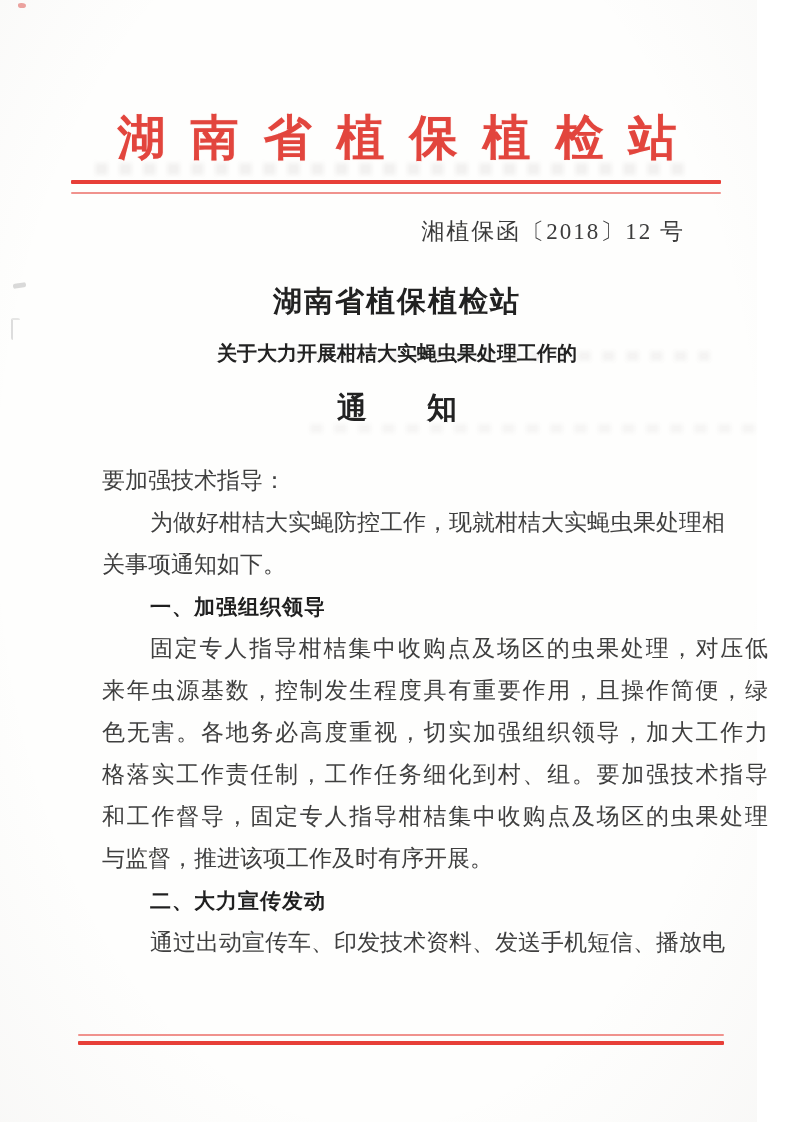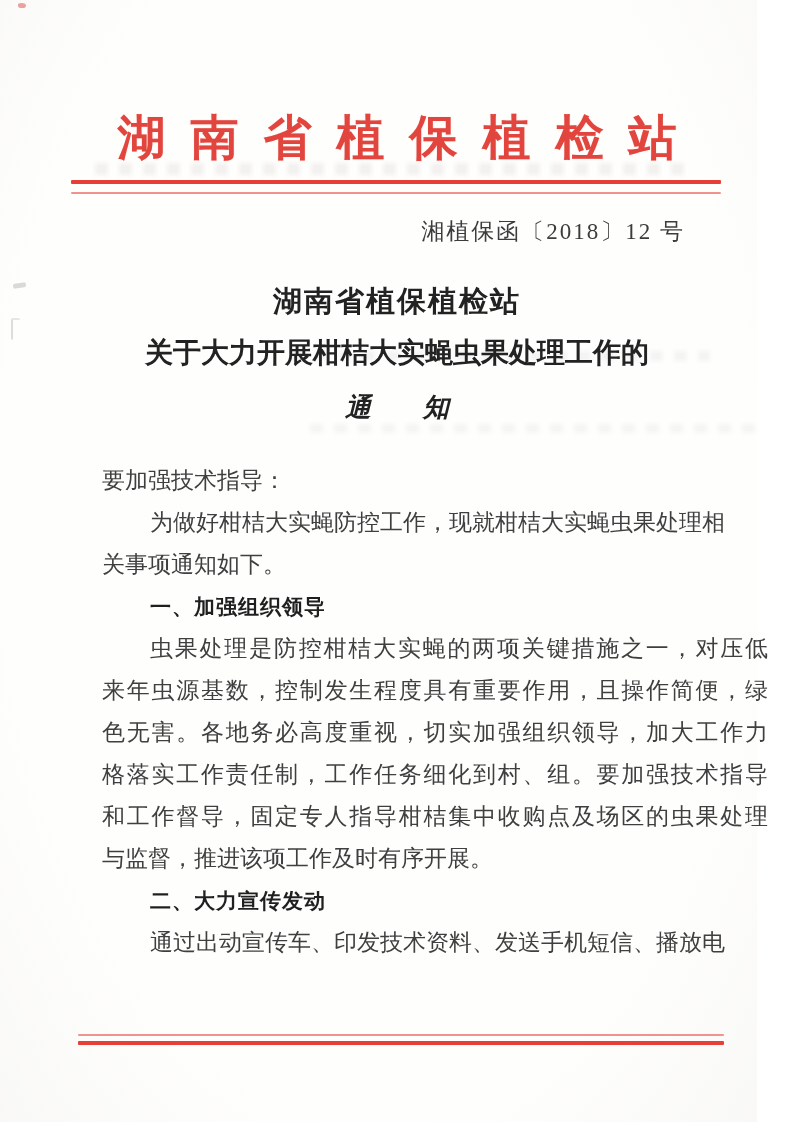--- a/index.html
+++ b/index.html
@@ -50,22 +50,22 @@
     white-space:nowrap;
   }
   
   .title-block{
     position:absolute;top:285px;left:0;width:794px;
     text-align:center;color:var(--ink-dark);
     font-family:"Liberation Serif", serif;
     font-weight:700;
   }
   .title-line1{font-size:29px;letter-spacing:2px;height:50px;line-height:32px;}
-  .title-line2{font-size:28px;height:56px;line-height:36px;white-space:nowrap;}
-  .title-line3{font-size:26px;line-height:34px;font-style:italic;}
+  .title-line2{font-size:20px;height:56px;line-height:36px;white-space:nowrap;}
+  .title-line3{font-size:30px;line-height:34px;}
   
   .body-block{
     position:absolute;top:460px;left:102px;width:666px;
     color:var(--ink);
   }
   .line{
     height:42px;line-height:42px;
     font-size:23px;
     font-family:"Liberation Serif", serif;
     white-space:nowrap;
@@ -133,21 +133,21 @@
     <div class="title-line1">湖南省植保植检站</div>
     <div class="title-line2">关于大力开展柑桔大实蝇虫果处理工作的</div>
     <div class="title-line3">通　　知</div>
   </div>
 
   <div class="body-block">
       <div class="line">要加强技术指导：</div>
       <div class="line indent">为做好柑桔大实蝇防控工作，现就柑桔大实蝇虫果处理相</div>
       <div class="line">关事项通知如下。</div>
       <div class="line heading indent">一、加强组织领导</div>
-      <div class="line indent just">虫果处理是防控柑桔大实蝇的两项关键措施之一，对压低</div>
+      <div class="line indent just">固定专人指导柑桔集中收购点及场区的虫果处理，对压低</div>
       <div class="line just">来年虫源基数，控制发生程度具有重要作用，且操作简便，绿</div>
       <div class="line just">色无害。各地务必高度重视，切实加强组织领导，加大工作力</div>
       <div class="line just">格落实工作责任制，工作任务细化到村、组。要加强技术指导</div>
       <div class="line just">和工作督导，固定专人指导柑桔集中收购点及场区的虫果处理</div>
       <div class="line">与监督，推进该项工作及时有序开展。</div>
       <div class="line heading indent">二、大力宣传发动</div>
       <div class="line indent">通过出动宣传车、印发技术资料、发送手机短信、播放电</div>
     </div>
 
   <div class="rule rule-bottom-thin"></div>

